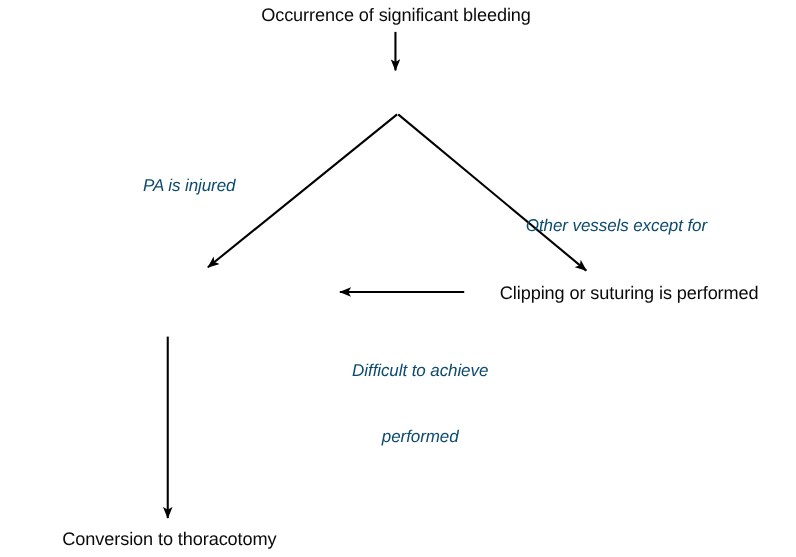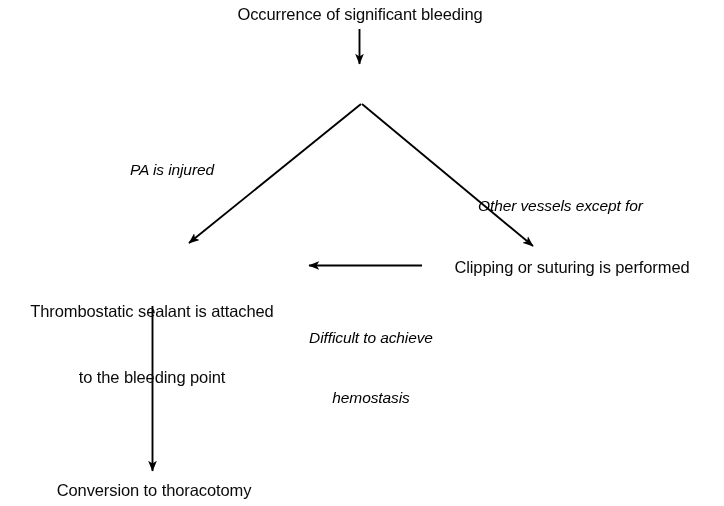--- a/index.html
+++ b/index.html
@@ -36,36 +36,36 @@
   }
   .node.center { text-align: center; }
 
   .edge-label {
     position: absolute;
     font-size: 15.5px;
     line-height: 20px;
     font-style: italic;
     letter-spacing: -0.1px;
     white-space: pre;
-    color: #000000;
+    color: #0c4a6e;
   }
   .edge-label.center { text-align: center; }
   .edge-label.left   { text-align: left; }
 
   
   #node-occurrence      { left: 160px; top: 3px;   width: 400px; }
   #node-compress        { left: 2px;   top: 72px;  width: 720px; }
   #node-sealant         { left: 2px;   top: 256px; width: 300px; }
   #node-clipping        { left: 424px; top: 256px; width: 296px; }
   #node-thoracotomy     { left: 4px;   top: 479px; width: 300px; }
 
   
   #label-pa-injured     { left: 76px;  top: 160px; width: 192px; }
   #label-other-vessels  { left: 478px; top: 156px; width: 240px; }
-  #label-difficult      { left: 261px; top: 288px; width: 220px; }
+  #label-difficult      { left: 272px; top: 288px; width: 220px; }
   #label-difficult-or   { left: 170px; top: 367px; width: 300px; }
 </style>
 </head>
 <body>
 
 <div id="canvas">
 
   <svg id="edge-layer" viewBox="0 0 724 506" width="724" height="506" aria-hidden="true">
     <defs>
       <marker id="arrowhead" markerWidth="11" markerHeight="9" refX="10.2" refY="4.5" orient="auto" markerUnits="userSpaceOnUse">
@@ -80,36 +80,32 @@
     <line x1="362" y1="104" x2="533" y2="246" stroke="#000000" stroke-width="1.9" marker-end="url(#arrowhead)"></line>
 
     <line x1="422" y1="265.5" x2="309" y2="265.5" stroke="#000000" stroke-width="1.9" marker-end="url(#arrowhead)"></line>
 
     <line x1="152.5" y1="306" x2="152.5" y2="471" stroke="#000000" stroke-width="1.9" marker-end="url(#arrowhead)"></line>
   </svg>
 
   <div class="node center" id="node-occurrence">Occurrence of significant bleeding</div>
 
 
-  <div class="node center" id="node-sealant">
-    <div>Thrombostatic sealant is attached</div>
-    <div>to the bleeding point</div>
-  </div>
 
   <div class="node center" id="node-thoracotomy">Conversion to thoracotomy</div>
 
   <div class="node center" id="node-clipping">Clipping or suturing is performed</div>
 
   <div class="edge-label center" id="label-pa-injured">PA is injured</div>
 
   <div class="edge-label left" id="label-other-vessels">
     <div>Other vessels except for</div>
   </div>
 
   <div class="edge-label center" id="label-difficult">
     <div>Difficult to achieve</div>
-    <div>hemostasis</div>
+    <div>performed</div>
   </div>
 
   <div class="edge-label left" id="label-difficult-or">
   </div>
 
 </div>
 
 </body></html>

